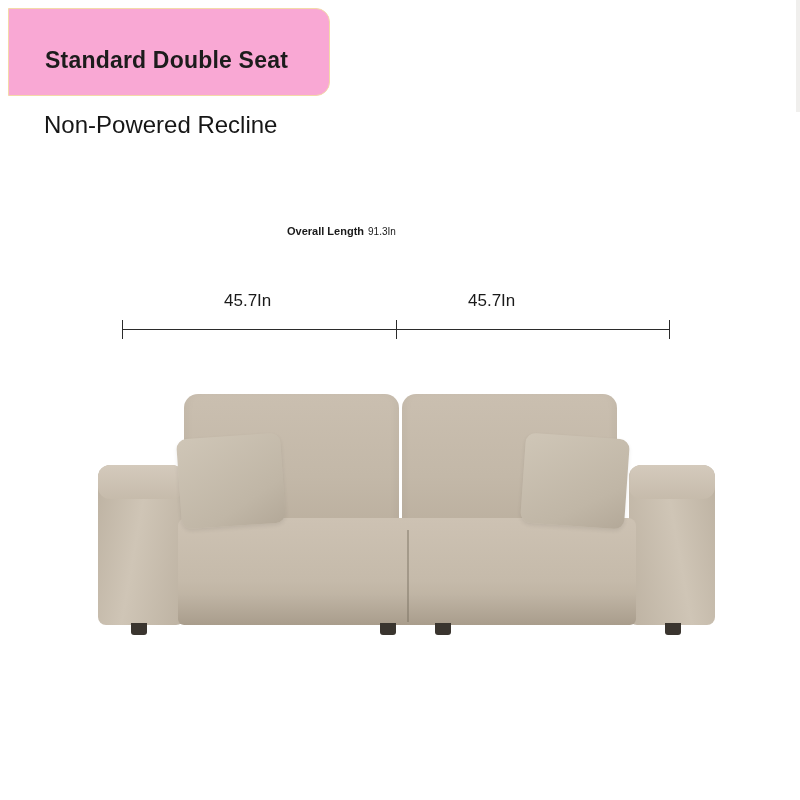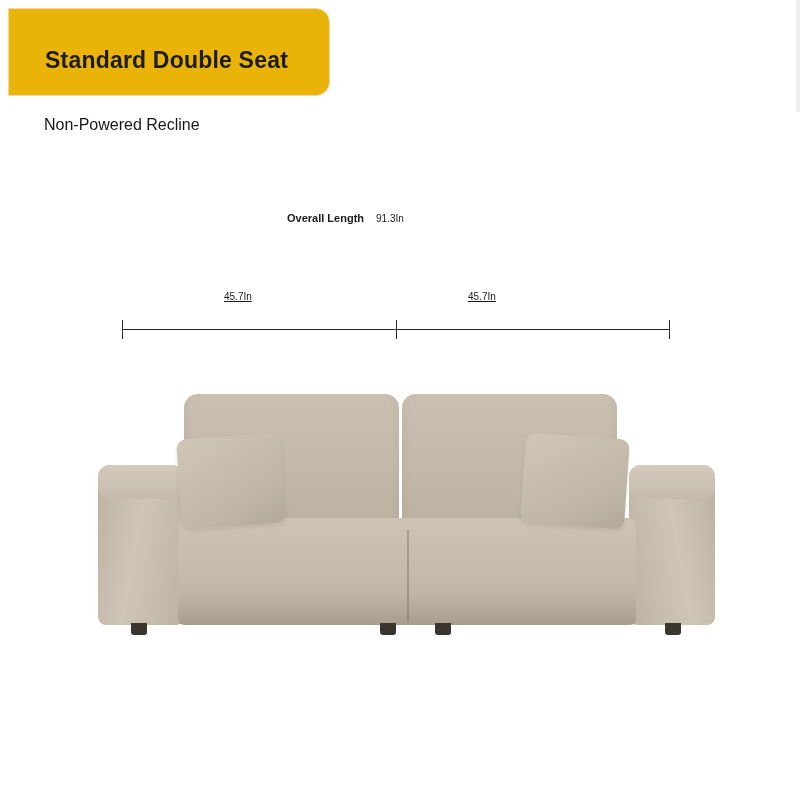--- a/index.html
+++ b/index.html
@@ -15,21 +15,21 @@
     overflow: hidden;
   }
 
   
   .title-tab {
     position: absolute;
     left: 8px;
     top: 8px;
     width: 322px;
     height: 88px;
-    background: #eab308;
+    background: #f9a8d4;
     border: 1px solid #f3d9a8;
     border-radius: 0 14px 14px 0;
     box-sizing: border-box;
   }
   .title-tab-text {
     position: absolute;
     left: 36px;
     top: 38px;
     font-size: 23px;
     font-weight: bold;
@@ -37,53 +37,52 @@
     letter-spacing: 0.2px;
     white-space: nowrap;
   }
 
   
   .subtitle {
     position: absolute;
     left: 44px;
     top: 112px;
     width: 260px;
-    font-size: 16px;
+    font-size: 24px;
     line-height: 25px;
     color: #161616;
     font-weight: 400;
   }
 
   
   .overall-wrap {
     position: absolute;
     left: 287px;
-    top: 212px;
+    top: 225px;
     display: flex;
     align-items: baseline;
-    gap: 12px;
+    gap: 4px;
   }
   .overall-label {
     font-size: 11px;
     font-weight: bold;
     color: #1a1a1a;
     white-space: nowrap;
   }
   .overall-value {
     font-size: 10px;
     color: #1a1a1a;
     white-space: nowrap;
   }
 
   .seg-label {
     position: absolute;
-    font-size: 10px;
+    font-size: 17px;
     color: #1a1a1a;
     white-space: nowrap;
-    text-decoration: underline;
   }
   .seg-label.left  { left: 224px; top: 291px; }
   .seg-label.right { left: 468px; top: 291px; }
 
   
   .dim-line {
     position: absolute;
     left: 122px;
     top: 329px;
     width: 548px;

